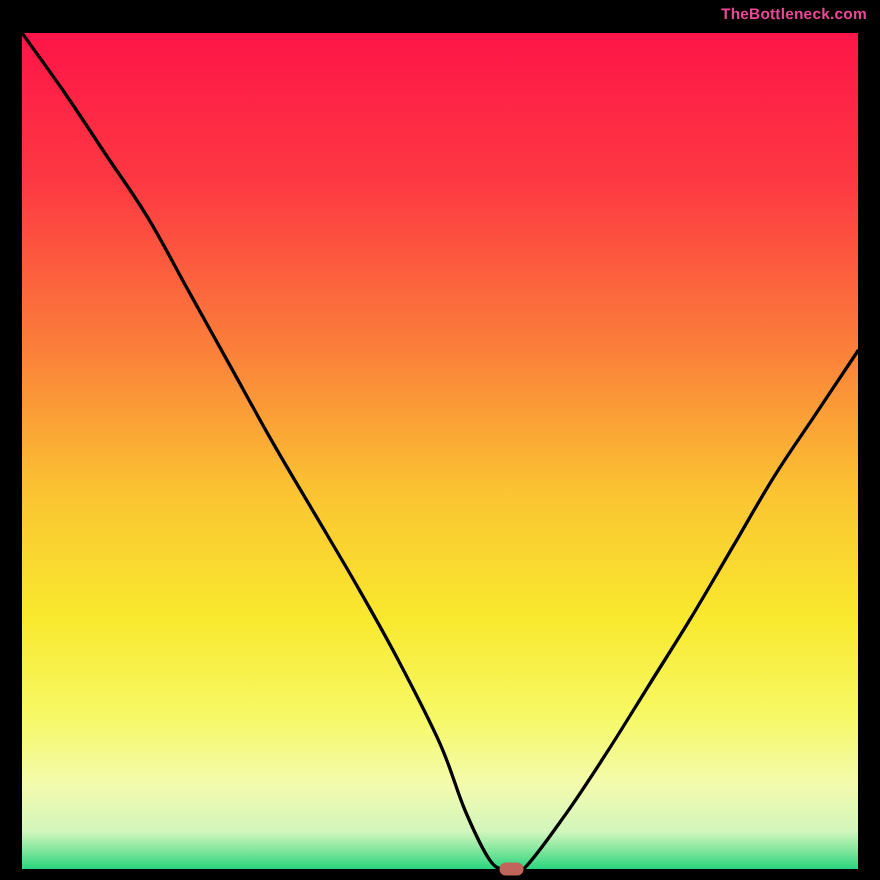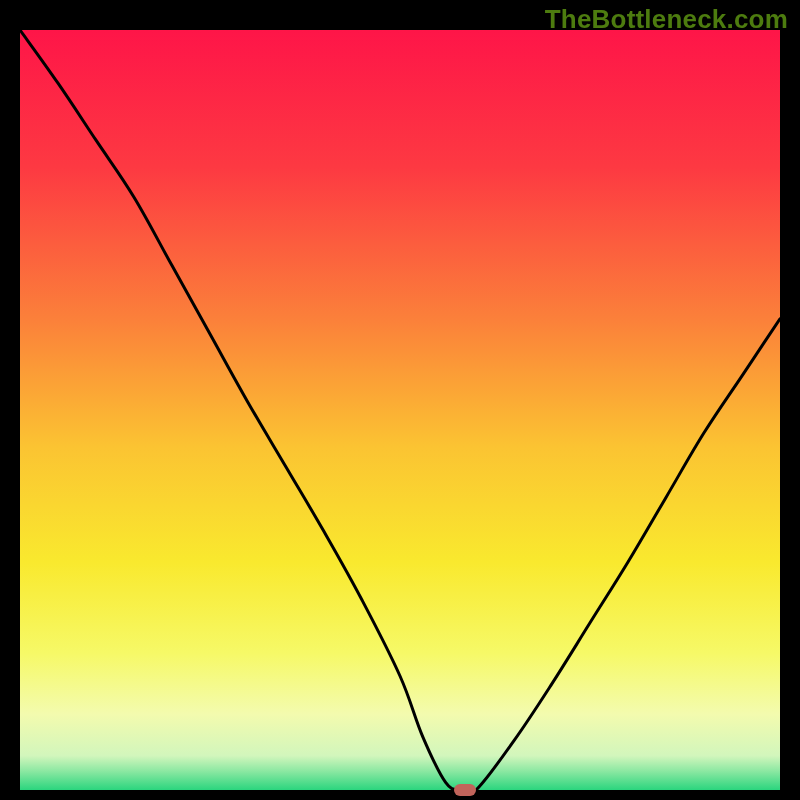--- a/index.html
+++ b/index.html
@@ -12,23 +12,23 @@
   }
   .frame {
     position: relative;
     width: 800px;
     height: 800px;
   }
   .watermark {
     position: absolute;
     top: 4px;
     right: 12px;
-    color: #4d7c0f;
+    color: #ec4899;
     font-family: Arial, Helvetica, sans-serif;
-    font-size: 26px;
+    font-size: 14px;
     font-weight: 600;
     letter-spacing: 0.2px;
     user-select: none;
   }
   .plot-area {
     position: absolute;
     left: 20px;
     top: 30px;
     width: 760px;
     height: 760px;

